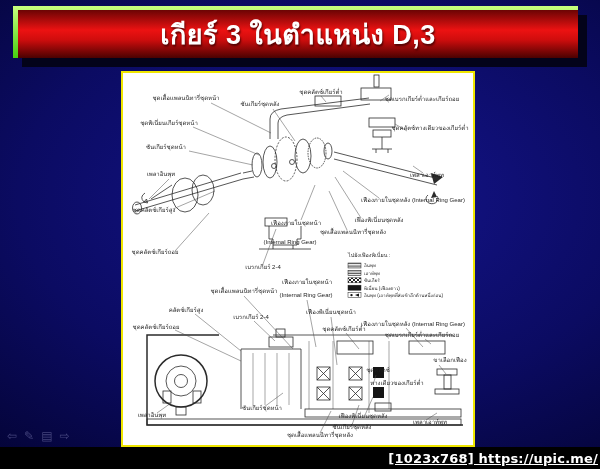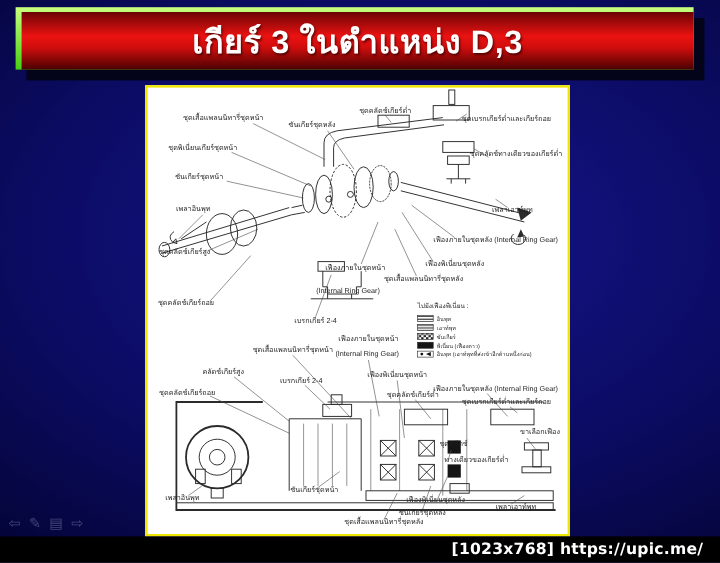--- a/index.html
+++ b/index.html
@@ -37,22 +37,22 @@
   .nav-icons{
     position:absolute;left:7px;top:429px;display:flex;gap:7px;
     color:#45457e;font-size:12px;line-height:14px;
   }
   .nav-icons span{cursor:pointer;}
   .watermark-bar{
     position:absolute;left:0;bottom:0;width:600px;height:22px;background:#000000;
     display:flex;align-items:center;justify-content:flex-end;
   }
   .watermark-text{
-    color:#ffffff;font-size:13px;font-weight:bold;padding-right:14px;
-    font-family:"DejaVu Sans", sans-serif;letter-spacing:.2px;
+    color:#ffffff;font-size:13px;font-weight:bold;padding-right:2px;
+    font-family:"DejaVu Sans", sans-serif;letter-spacing:.2px;text-decoration:underline;
   }
 </style>
 </head>
 <body>
 
 <div class="slide">
 
   <div class="title-banner">
     <div class="title-banner-inner">
       <h1 class="title-text">เกียร์ 3 ในตำแหน่ง D,3</h1>

